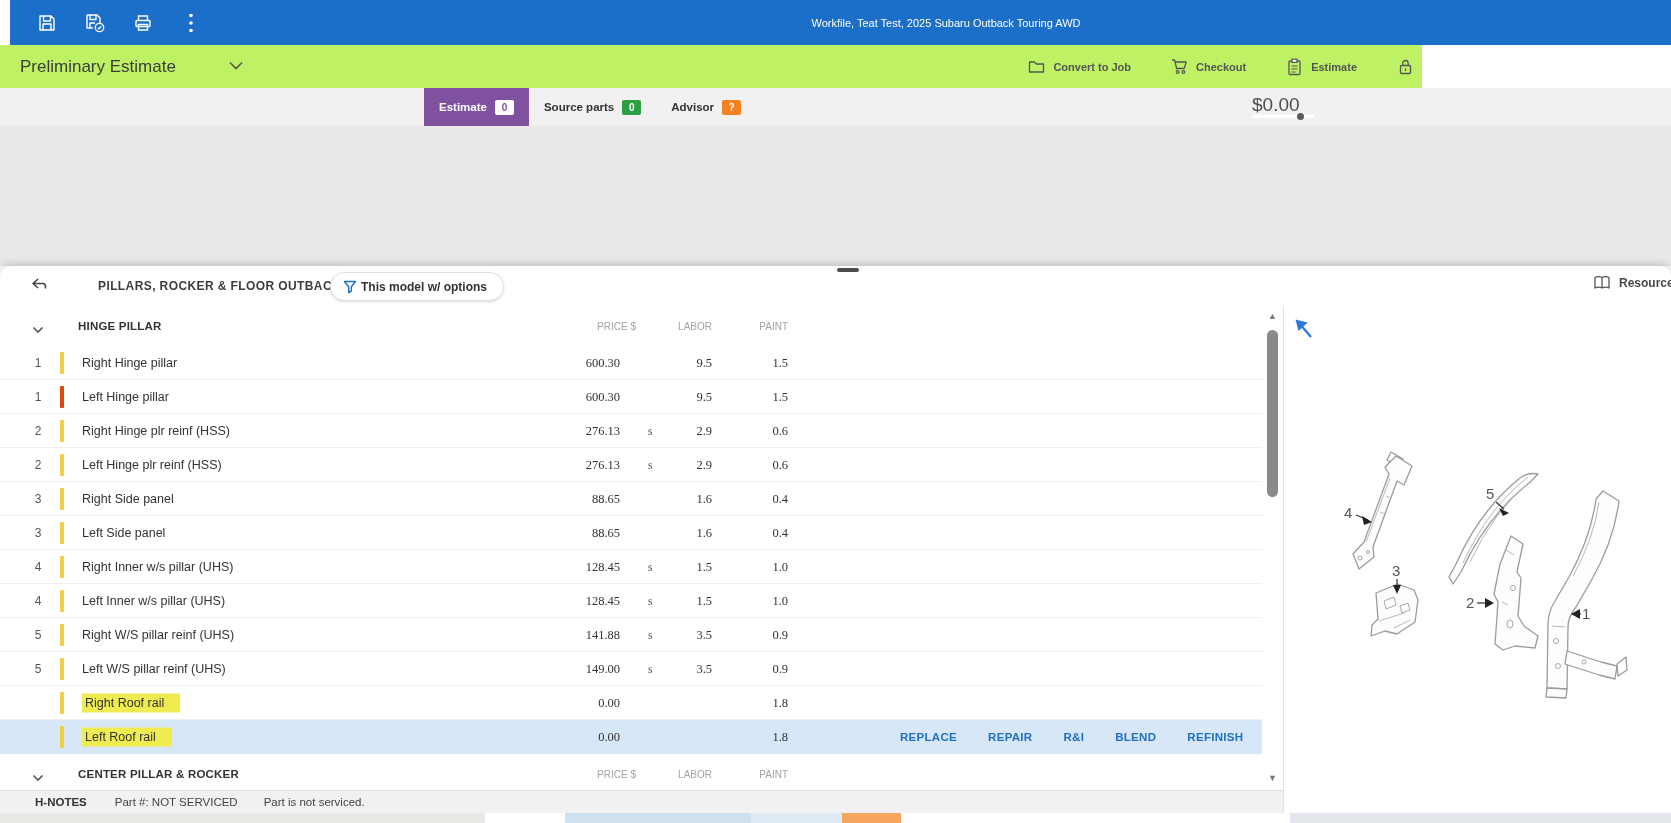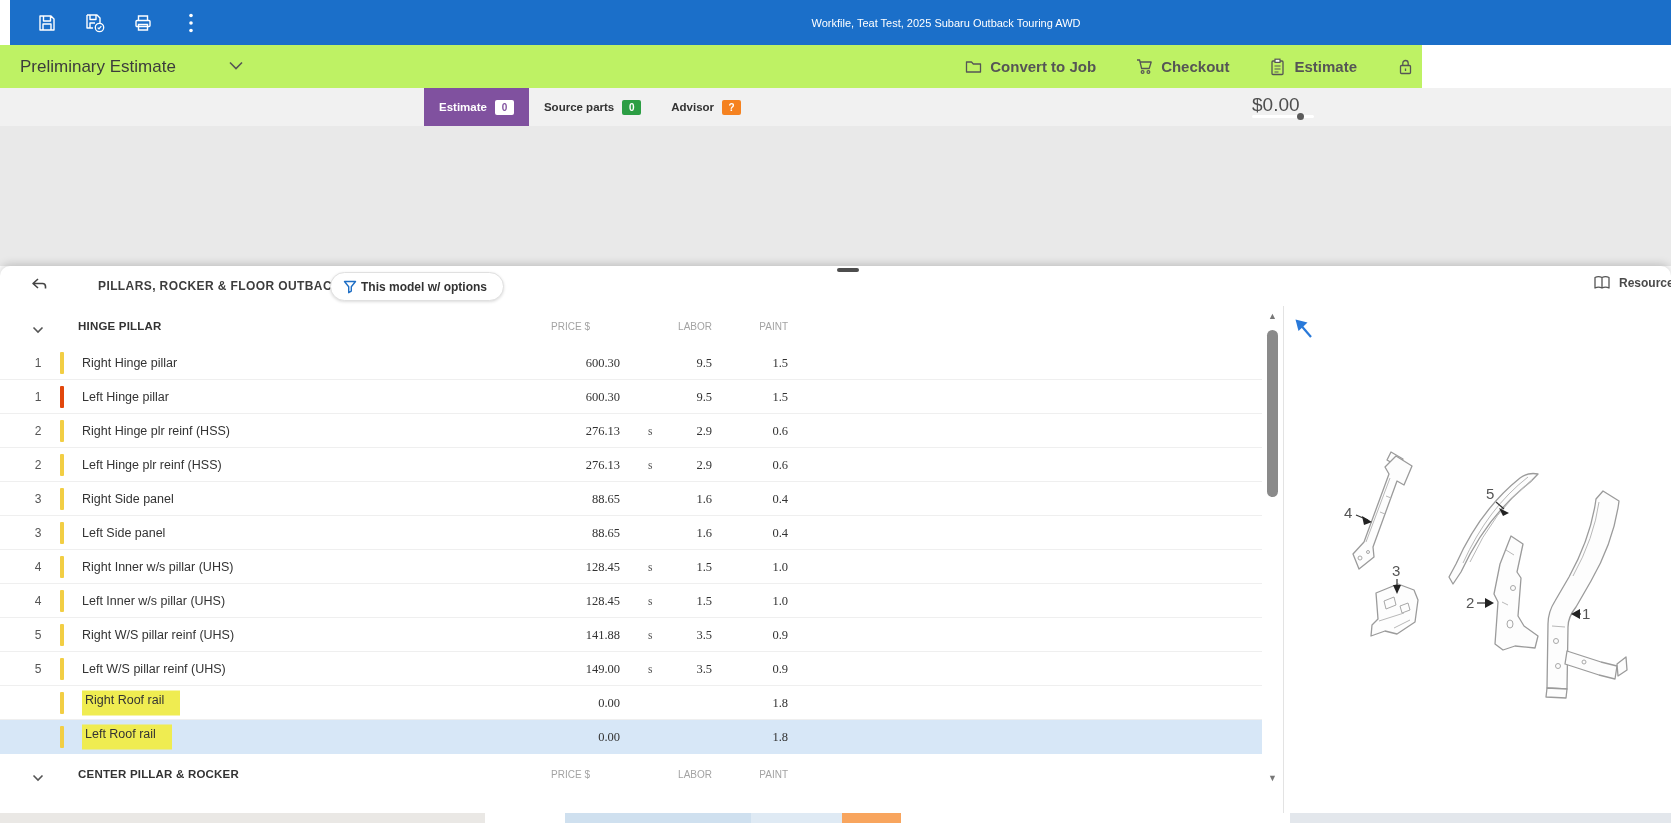--- a/index.html
+++ b/index.html
@@ -11,21 +11,21 @@
   .topbar .icons{position:absolute;left:26px;top:0;height:45px;display:flex;align-items:center;gap:26px;}
   .tb-icon{width:22px;height:22px;display:flex;align-items:center;justify-content:center;cursor:pointer;}
   .topbar .title{position:absolute;left:895px;top:50%;transform:translate(-50%,-50%);
                  color:#fff;font-size:11px;font-weight:500;white-space:nowrap;margin-left:41px;}
 
   
   .bar2{position:absolute;left:0;top:45px;width:1422px;height:43px;background:#bef264;border-bottom:1px solid #e3e3e3;}
   .bar2 .wf-title{position:absolute;left:20px;top:50%;transform:translateY(-50%);font-size:17px;color:#3c3c3c;}
   .bar2 .wf-chev{position:absolute;left:226px;top:14px;}
   .bar2 .actions{position:absolute;right:8px;top:0;height:43px;display:flex;align-items:center;gap:40px;}
-  .b2act{display:flex;align-items:center;gap:8px;font-size:15px;font-weight:600;color:#555;cursor:pointer;white-space:nowrap;}
+  .b2act{display:flex;align-items:center;gap:8px;font-size:11px;font-weight:600;color:#555;cursor:pointer;white-space:nowrap;}
 
   
   .bar3{position:absolute;left:0;top:88px;width:1671px;height:38px;background:#f1f1f1;border-bottom:1px solid #d9d9d9;}
   .tabs{position:absolute;left:424px;top:0;height:38px;display:flex;}
   .tab{display:flex;align-items:center;gap:8px;padding:0 15px;font-size:11.5px;font-weight:700;color:#333;cursor:pointer;}
   .tab.selected{background:var(--c-tab_purple);color:#fff;}
   .badge{display:inline-flex;align-items:center;justify-content:center;min-width:15px;height:15px;padding:0 2px;
          font-size:10px;font-weight:700;border-radius:2px;}
   .badge.white{background:#fff;color:var(--c-tab_purple);}
   .badge.green{background:var(--c-badge_green);color:#fff;}
@@ -55,29 +55,29 @@
         font-size:12px;font-weight:600;color:#333;cursor:pointer;white-space:nowrap;}
   .resources{position:absolute;left:1593px;top:9px;display:flex;align-items:center;gap:8px;
              font-size:12px;font-weight:700;color:#4a4a4a;cursor:pointer;white-space:nowrap;}
 
   
   .parts-body{position:absolute;left:0;top:40px;width:1262px;height:484px;overflow:hidden;}
   .sec-header{position:relative;height:40px;}
   .sec-header .chev{position:absolute;left:32px;top:15px;}
   .sec-name{position:absolute;left:78px;top:50%;transform:translateY(-50%);font-size:11.5px;font-weight:700;color:#333;letter-spacing:.2px;}
   .sec-col{position:absolute;top:50%;transform:translateY(-50%);font-size:10px;color:#a3a3a3;}
-  .col-price{right:672px;padding-left:24px;} .col-labor{right:550px;} .col-paint{right:474px;}
+  .col-price{right:626px;padding-left:24px;} .col-labor{right:550px;} .col-paint{right:474px;}
   .prow{position:relative;height:33px;border-bottom:1px solid #efefef;cursor:pointer;}
   .prow.selected{background:var(--c-selected_row_blue);border-bottom-color:transparent;}
   .prow .est{position:absolute;left:28px;top:50%;transform:translateY(-50%);width:20px;text-align:center;font-size:12px;color:#555;}
   .sevbar{position:absolute;left:60px;top:50%;transform:translateY(-50%);width:4px;height:22px;border-radius:1px;}
   .sev-yellow{background:var(--c-severity_yellow);}
   .sev-red{background:var(--c-severity_red);}
   .prow .desc{position:absolute;left:82px;top:50%;transform:translateY(-50%);font-size:12.5px;color:#333;white-space:nowrap;}
-  .prow .desc.hl{background:var(--c-highlight_yellow);padding:2px 16px 9px 3px;}
+  .prow .desc.hl{background:var(--c-highlight_yellow);padding:2px 16px 3px 3px;}
   .prow .cell{position:absolute;top:50%;transform:translateY(-50%);font-size:12.5px;color:#333;font-family:Liberation Serif, serif;}
   .prow .price{right:642px;} .prow .sflag{left:648px;font-size:11.5px;color:#555;}
   .prow .labor{right:550px;} .prow .paint{right:474px;}
   .row-actions{position:absolute;left:900px;top:0;height:100%;display:flex;align-items:center;gap:31px;}
   .row-actions .action{font-size:11.5px;font-weight:700;color:var(--c-link_blue);letter-spacing:.3px;cursor:pointer;white-space:nowrap;}
 
   
   .vscroll{position:absolute;left:1262px;top:40px;width:21px;height:484px;}
   .scroll-arrow{position:absolute;left:0;width:21px;text-align:center;font-size:9px;color:#777;cursor:pointer;line-height:12px;}
   .arrow-up{top:4px;} .arrow-down{bottom:6px;}
@@ -353,20 +353,27 @@
           <span class="cell paint">1.8</span>
         </div>
         <div class="prow selected">
           <span class="est"></span>
           <span class="sevbar sev-yellow"></span>
           <span class="desc hl">Left Roof rail</span>
           <span class="cell price">0.00</span>
           <span class="cell sflag"></span>
           <span class="cell labor"></span>
           <span class="cell paint">1.8</span>
+          <div class="row-actions">
+            <span class="action">REPLACE</span>
+            <span class="action">REPAIR</span>
+            <span class="action">R&amp;I</span>
+            <span class="action">BLEND</span>
+            <span class="action">REFINISH</span>
+          </div>
         </div>
         <div class="sec-header">
           <span class="chev"><svg width="12" height="10" viewBox="0 0 12 10">
               <path d="M1.5,2.5 L6,7 L10.5,2.5" fill="none" stroke="#555" stroke-width="1.6"></path>
             </svg></span>
           <span class="sec-name">CENTER PILLAR &amp; ROCKER</span>
           <span class="sec-col col-price">PRICE $</span>
           <span class="sec-col col-labor">LABOR</span>
           <span class="sec-col col-paint">PAINT</span>
         </div>
@@ -426,20 +433,25 @@
         <path class="callout-head" d="M225,207 L215,202 L219,210 Z"></path>
         <text class="callout-text" x="182" y="302">2</text>
         <line class="callout-line" x1="193" y1="297" x2="204" y2="297"></line>
         <path class="callout-head" d="M210,297 L201,292 L201,302 Z"></path>
         <text class="callout-text" x="298" y="313">1</text>
         <line class="callout-line" x1="297" y1="308" x2="292" y2="308"></line>
         <path class="callout-head" d="M287,308 L296,303 L296,313 Z"></path>
       </svg>
     </div>
 
+    <div class="list-footer">
+      <span class="lf-label">H-NOTES</span>
+      <span class="lf-part">Part #: NOT SERVICED</span>
+      <span class="lf-note">Part is not serviced.</span>
+    </div>
 
     <div class="bottom-strip">
       <span class="seg seg1"></span>
       <span class="seg seg2"></span>
       <span class="seg seg3"></span>
       <span class="seg seg4"></span>
       <span class="seg seg5"></span>
     </div>
   </div>
 

